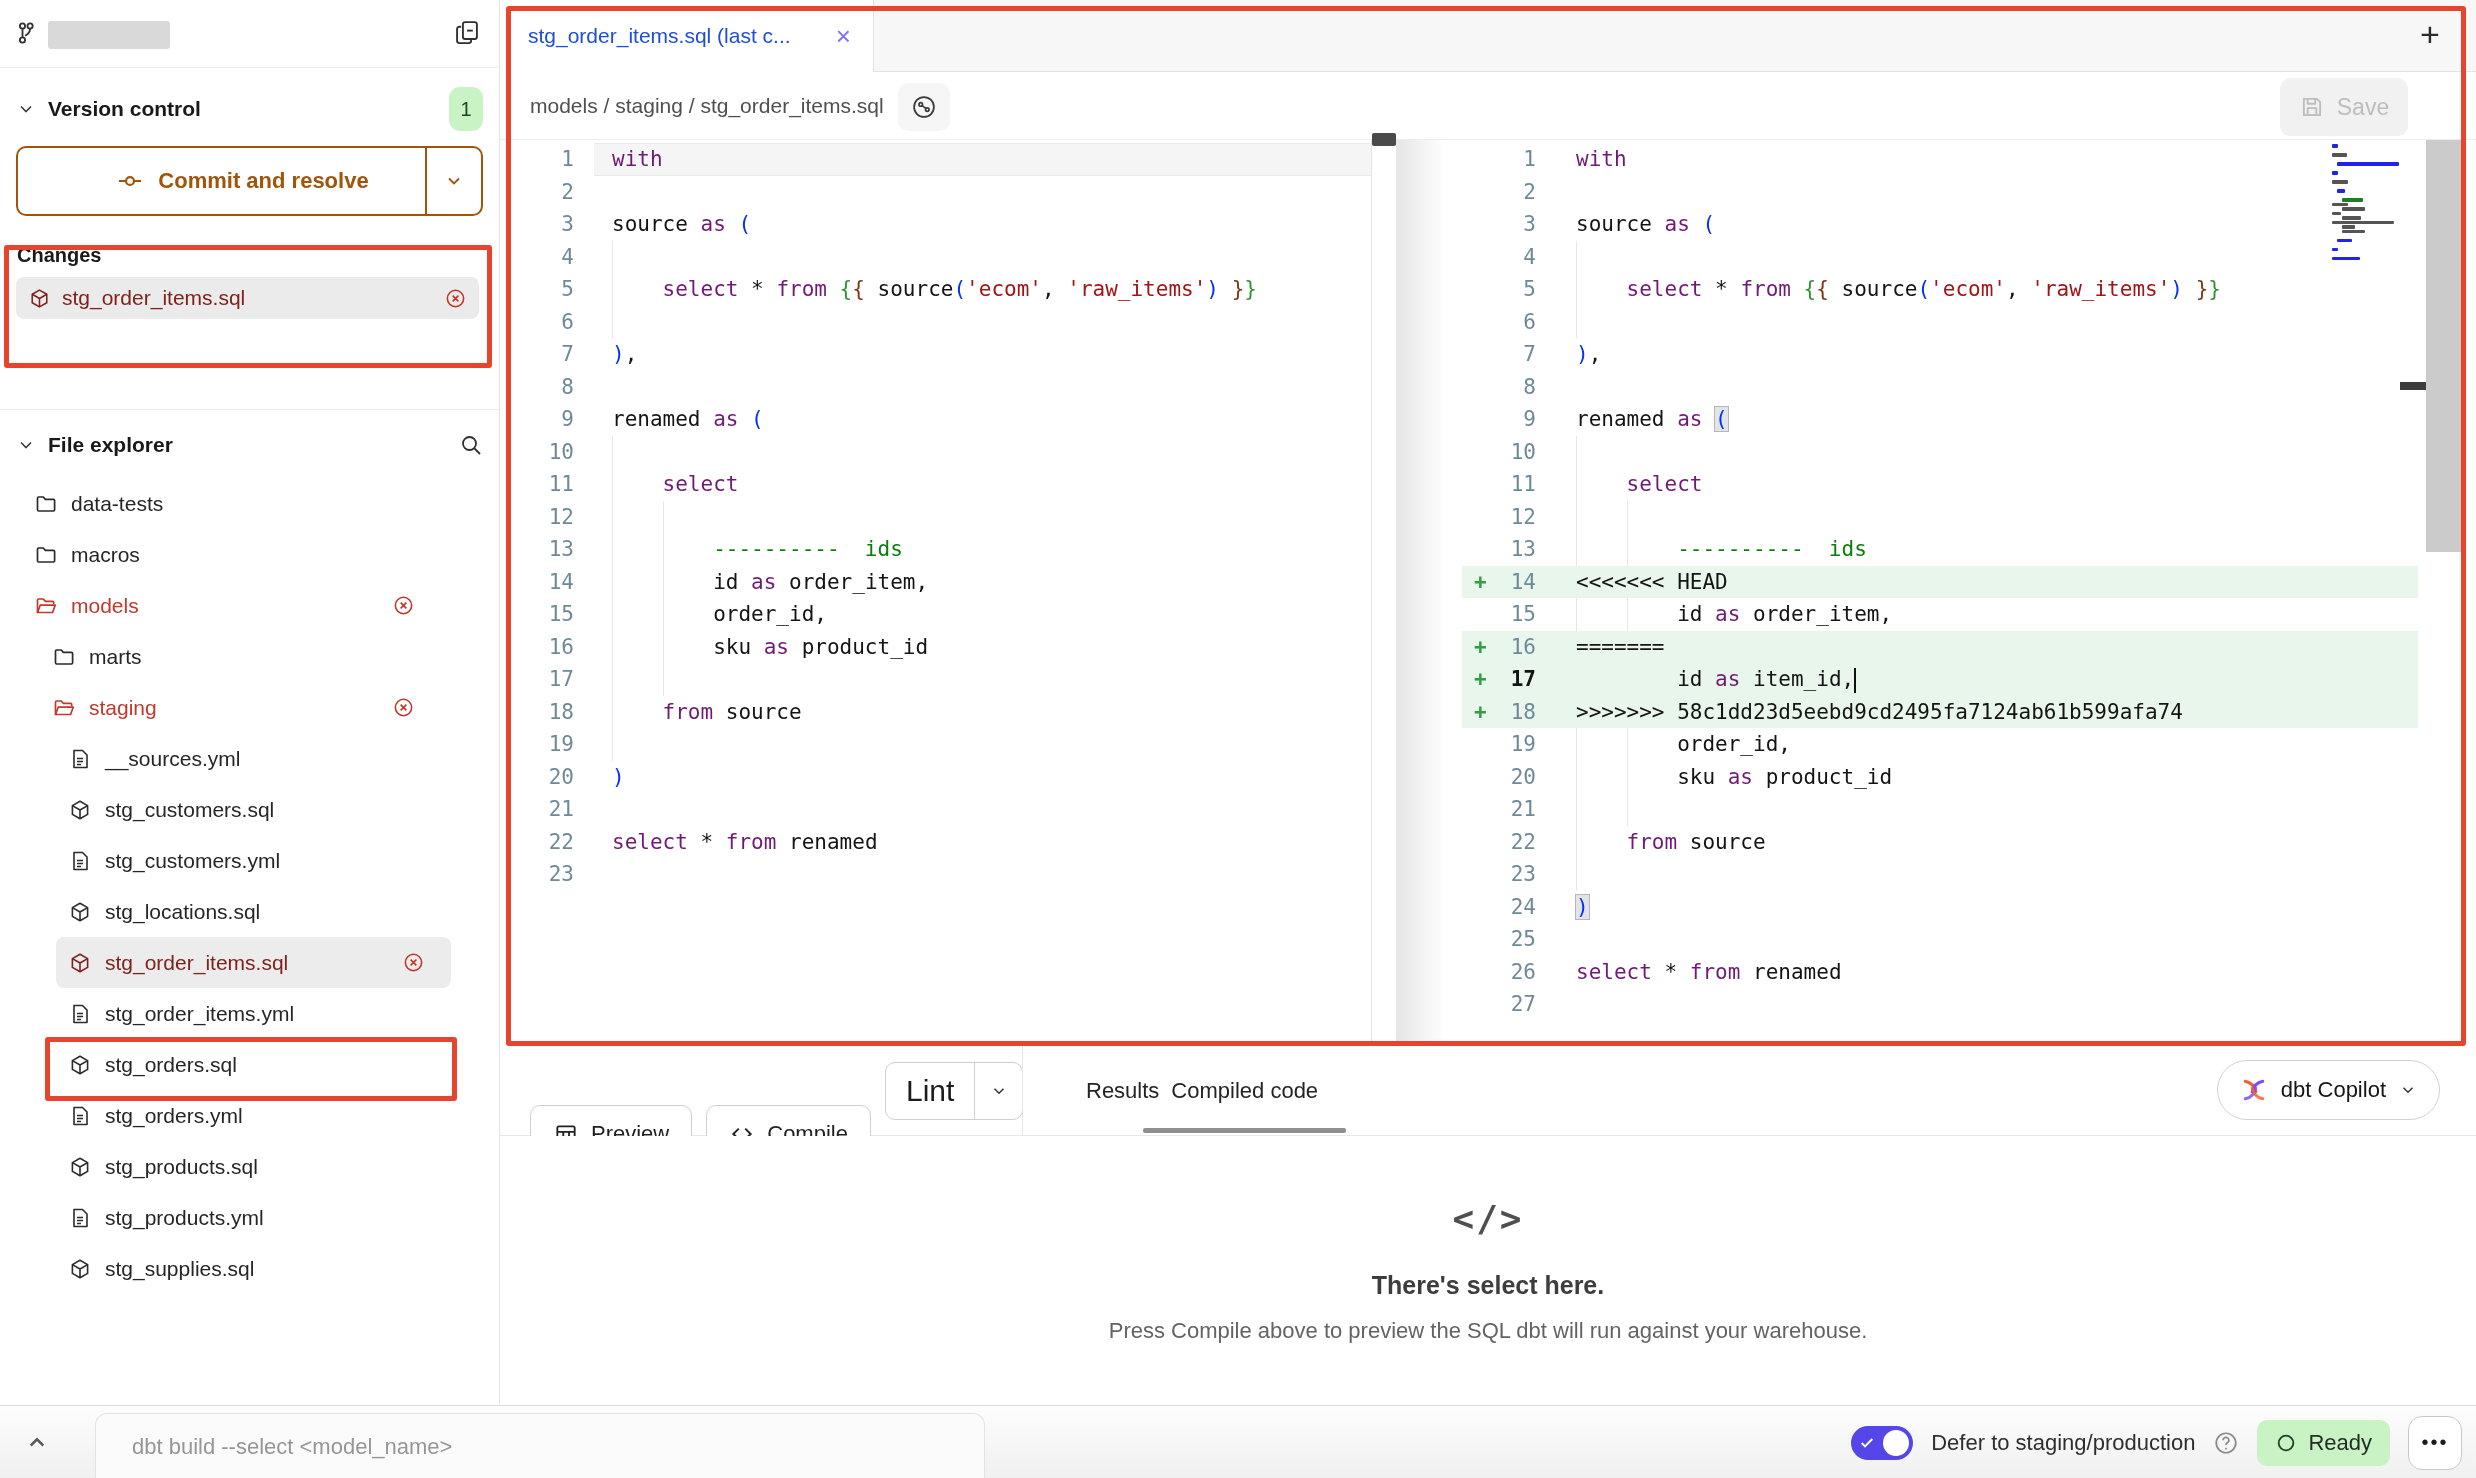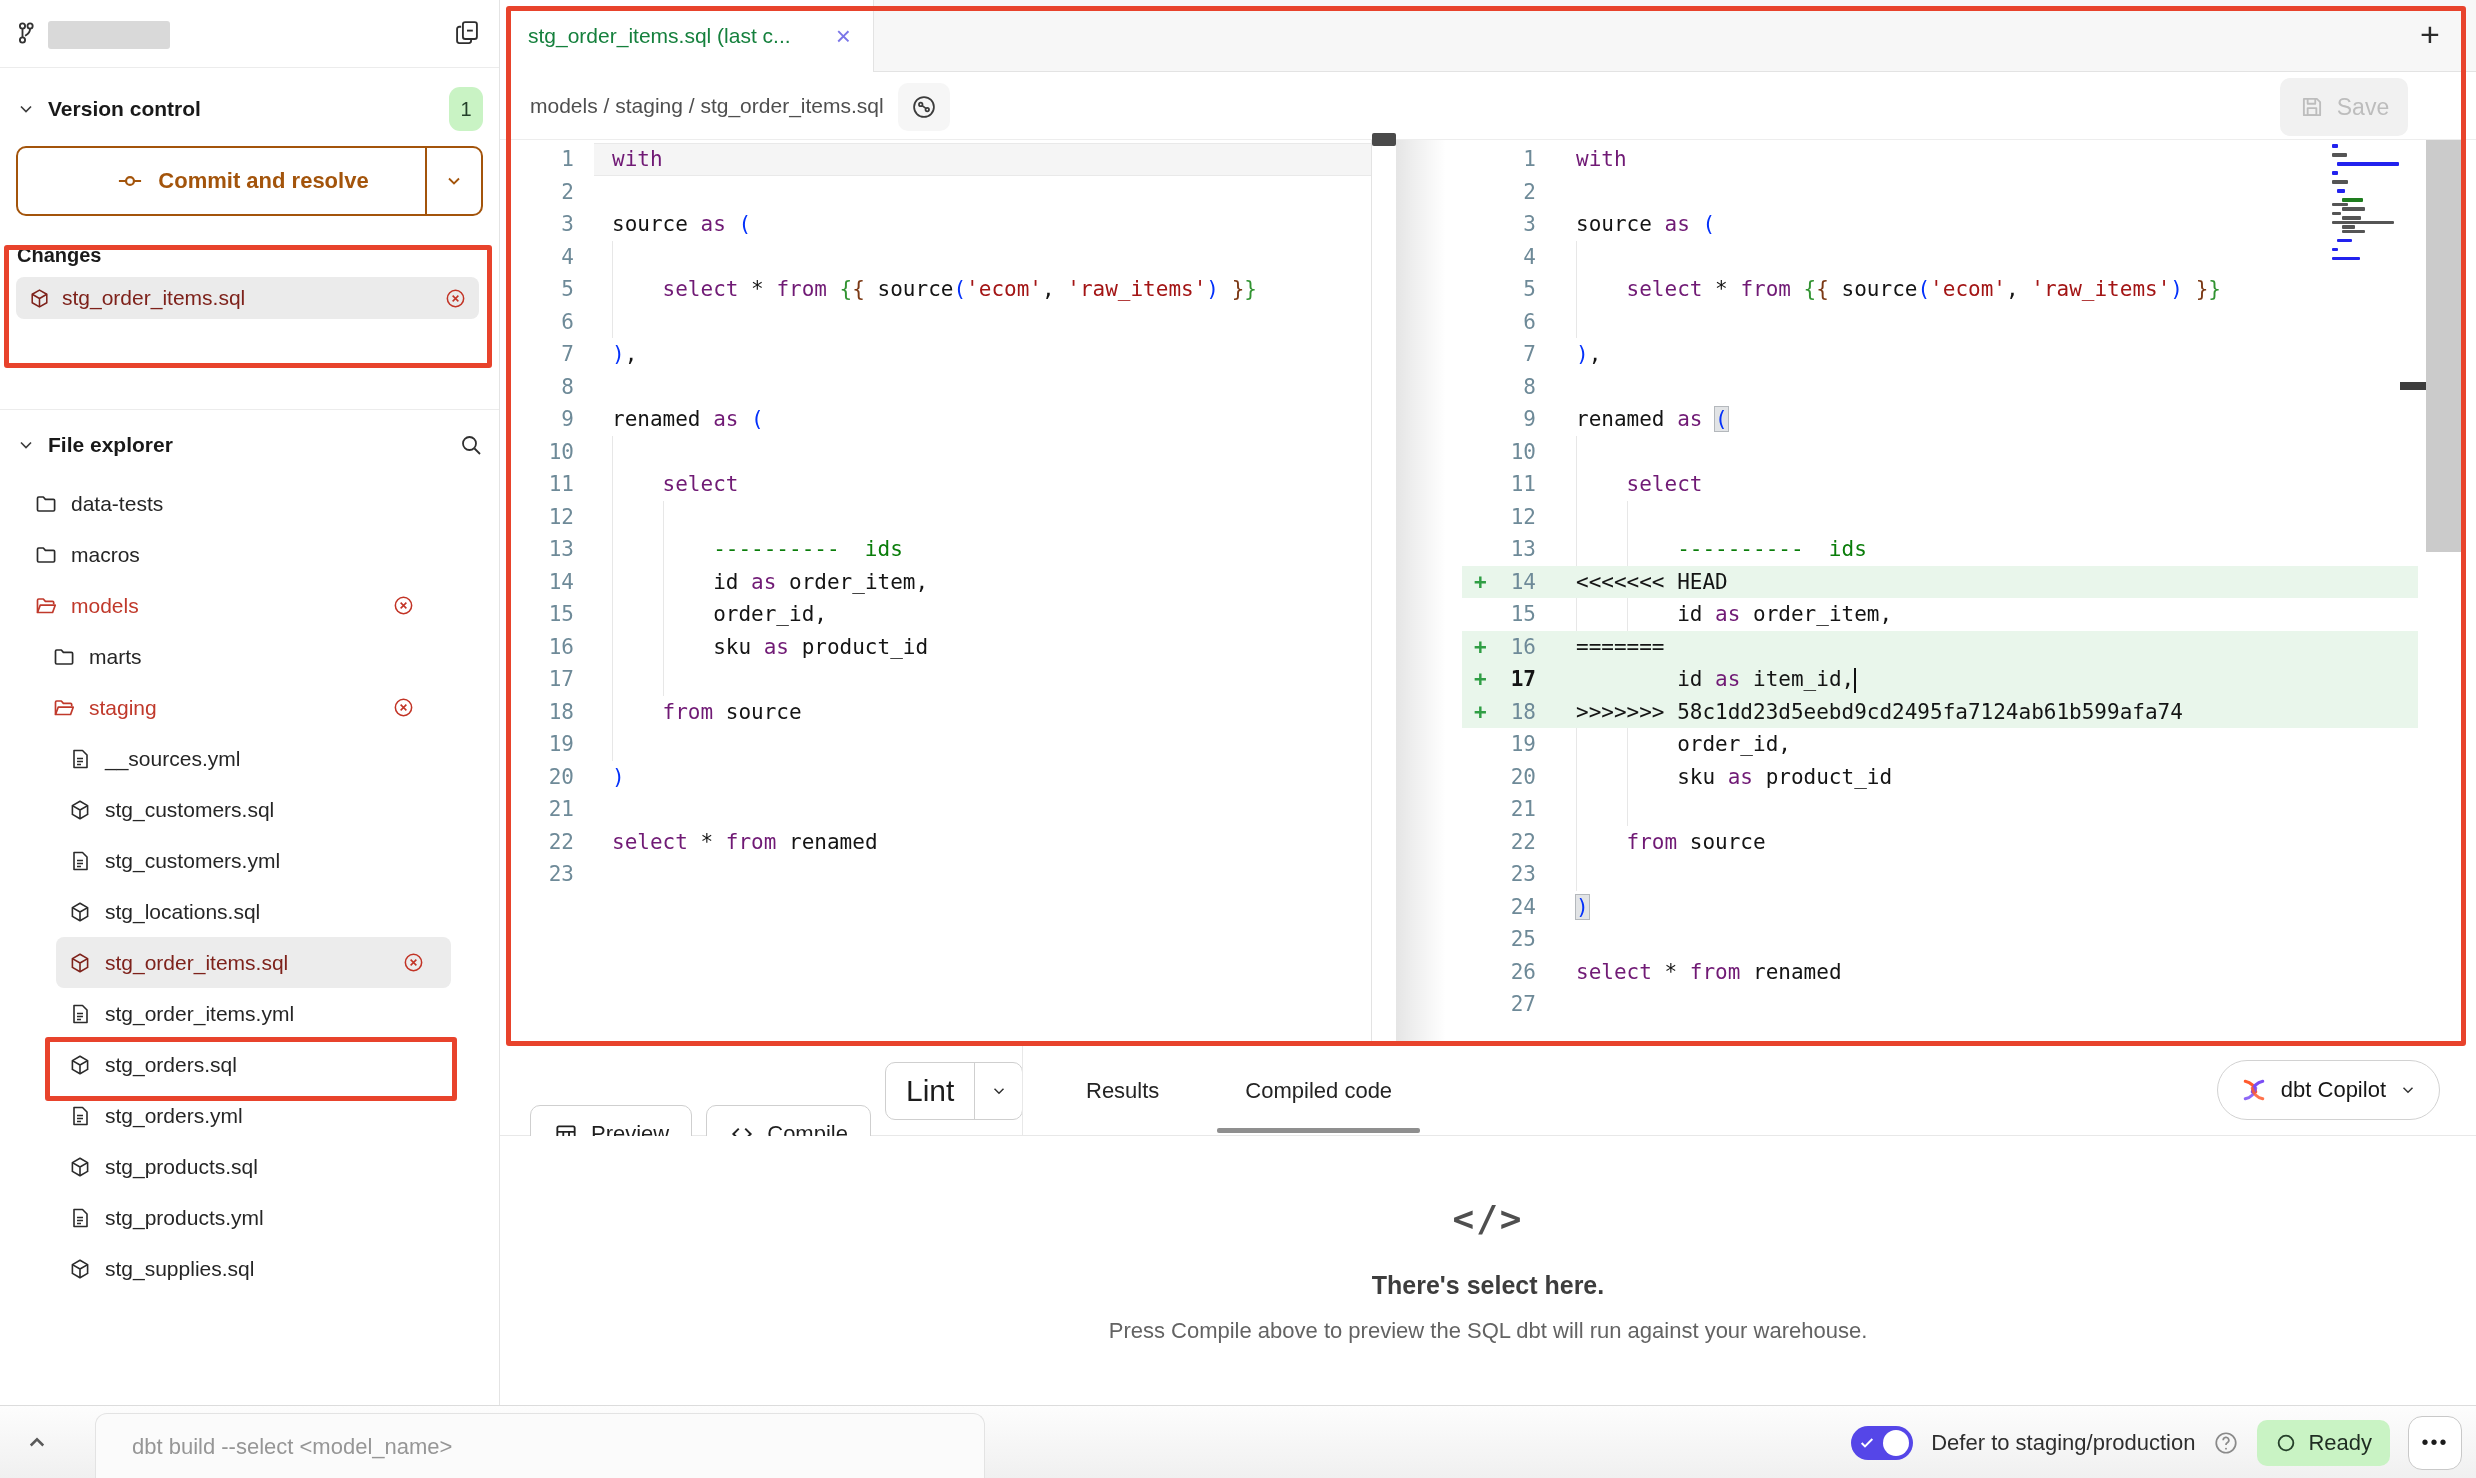--- a/index.html
+++ b/index.html
@@ -58,21 +58,21 @@
     padding-left:12px; padding-right:26px; }
   .fe-row.sel .fe-label { color:#7e221b; font-weight:500; }
   .fe-row.sel .fe-icon { color:#7e221b; }
 
   
   #tabbar { position:absolute; left:500px; top:0; right:0; height:72px; background:#f7f7f7;
     border-bottom:1px solid #e3e3e3; }
   .tab { position:absolute; left:0; top:0; width:374px; height:72px; background:#fff;
     border-right:1px solid #e3e3e3; display:flex; align-items:center; padding:0 22px 0 28px;
     cursor:pointer; }
-  .tab-label { font-size:21px; color:#15803d; flex:1; white-space:nowrap; overflow:hidden; }
+  .tab-label { font-size:21px; color:#1d4ed8; flex:1; white-space:nowrap; overflow:hidden; }
   .tab-close { font-size:26px; color:#7b76e8; line-height:1; cursor:pointer; }
   .newtab { position:absolute; right:24px; top:12px; width:44px; height:44px; display:flex;
     align-items:center; justify-content:center; font-size:34px; font-weight:300; color:#2b2b2b;
     cursor:pointer; }
 
   #crumbrow { position:absolute; left:500px; top:72px; right:0; height:68px; background:#fff;
     border-bottom:1px solid #ededed; }
   .crumb { position:absolute; left:30px; top:0; height:68px; display:flex; align-items:center;
     font-size:21px; color:#4f4f4f; }
   .lineage-btn { position:absolute; left:398px; top:11px; width:52px; height:48px;
@@ -125,21 +125,21 @@
   .tb-btn { height:58px; border:1px solid #cfcfcf; border-radius:10px; background:#fff;
     display:flex; align-items:center; padding:0 22px; gap:12px; font-size:22px; font-weight:500;
     color:#1f1f1f; cursor:pointer;margin-top:43px; }
   .tb-btn svg { width:26px; height:26px; }
   .lint-split { display:flex; height:58px; border:1px solid #cfcfcf; border-radius:10px; overflow:hidden; }
   .lint-main { display:flex; align-items:center; padding:0 20px; font-size:30px; font-weight:500; cursor:pointer; }
   .lint-chev { width:48px; border-left:1px solid #cfcfcf; display:flex; align-items:center;
     justify-content:center; cursor:pointer; }
   .lint-chev svg { width:18px; height:18px; }
   #tb-divider { position:absolute; left:522px; top:0; width:1px; height:89px; background:#e8e8e8; }
-  .rtabs { position:absolute; left:580px; top:0; height:89px; display:flex; gap:74px; }
+  .rtabs { position:absolute; left:580px; top:0; height:89px; display:flex; }
   .rtab { position:relative; display:flex; align-items:center; font-size:22px; color:#242424;
     font-weight:500; cursor:pointer; padding:0 6px; }
   .rtab.active::after { content:""; position:absolute; left:-22px; right:-22px; bottom:2px;
     height:5px; background:#8f8f8f; border-radius:2px; }
   .copilot-btn { position:absolute; right:36px; top:14px; height:60px; border:1px solid #d2d2d2;
     border-radius:30px; background:#fff; display:flex; align-items:center; gap:13px; padding:0 22px;
     font-size:22px; font-weight:500; color:#161616; cursor:pointer; }
   .copilot-btn svg.logo { width:28px; height:28px; }
   .copilot-btn svg.cv { width:18px; height:18px; }
 

